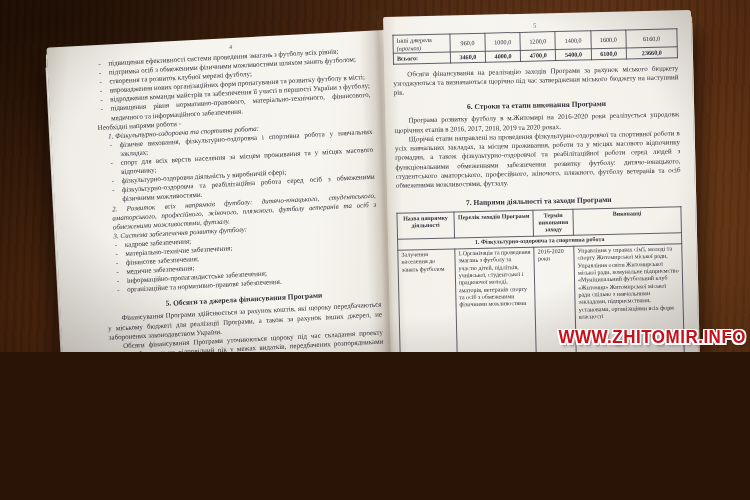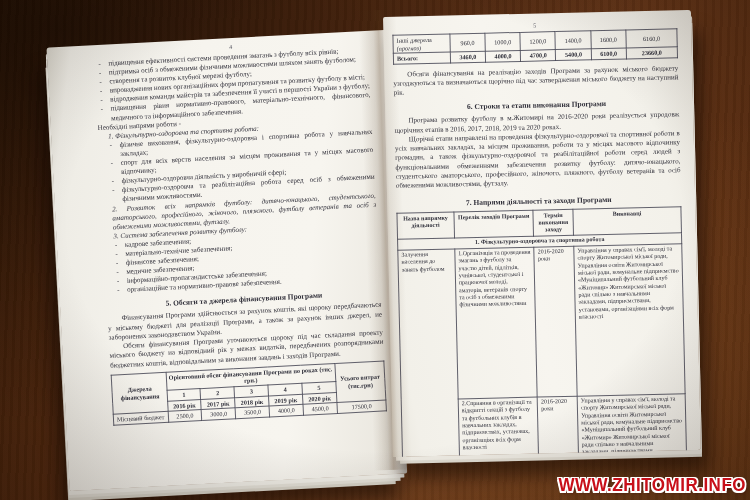--- a/index.html
+++ b/index.html
@@ -1,19 +1,19 @@
 <!DOCTYPE html>
 <html><head>
 <meta charset="utf-8">
 <style>
   html,body { margin:0; padding:0; }
   body { width:750px; height:500px; overflow:hidden; background:#2a1406; }
 
   .scene {
-    position:relative; width:750px; height:500px; overflow:hidden;
+    position:relative; width:750px; height:352px; overflow:hidden;
     font-family:"Liberation Serif","DejaVu Serif",serif;
     background-image:
       radial-gradient(ellipse at 78% 88%, rgba(255,170,80,.16), transparent 55%),
       radial-gradient(ellipse at 8% 6%, rgba(0,0,0,.50), transparent 60%),
       repeating-linear-gradient(92deg, rgba(0,0,0,.06) 0 3px, rgba(255,255,255,.015) 3px 8px),
       linear-gradient(115deg, #3c1d07 0%, #552a0f 30%, #653517 62%, #582b0e 100%);
   }
 
   .page {
     position:absolute; overflow:hidden; color:#33323c;

